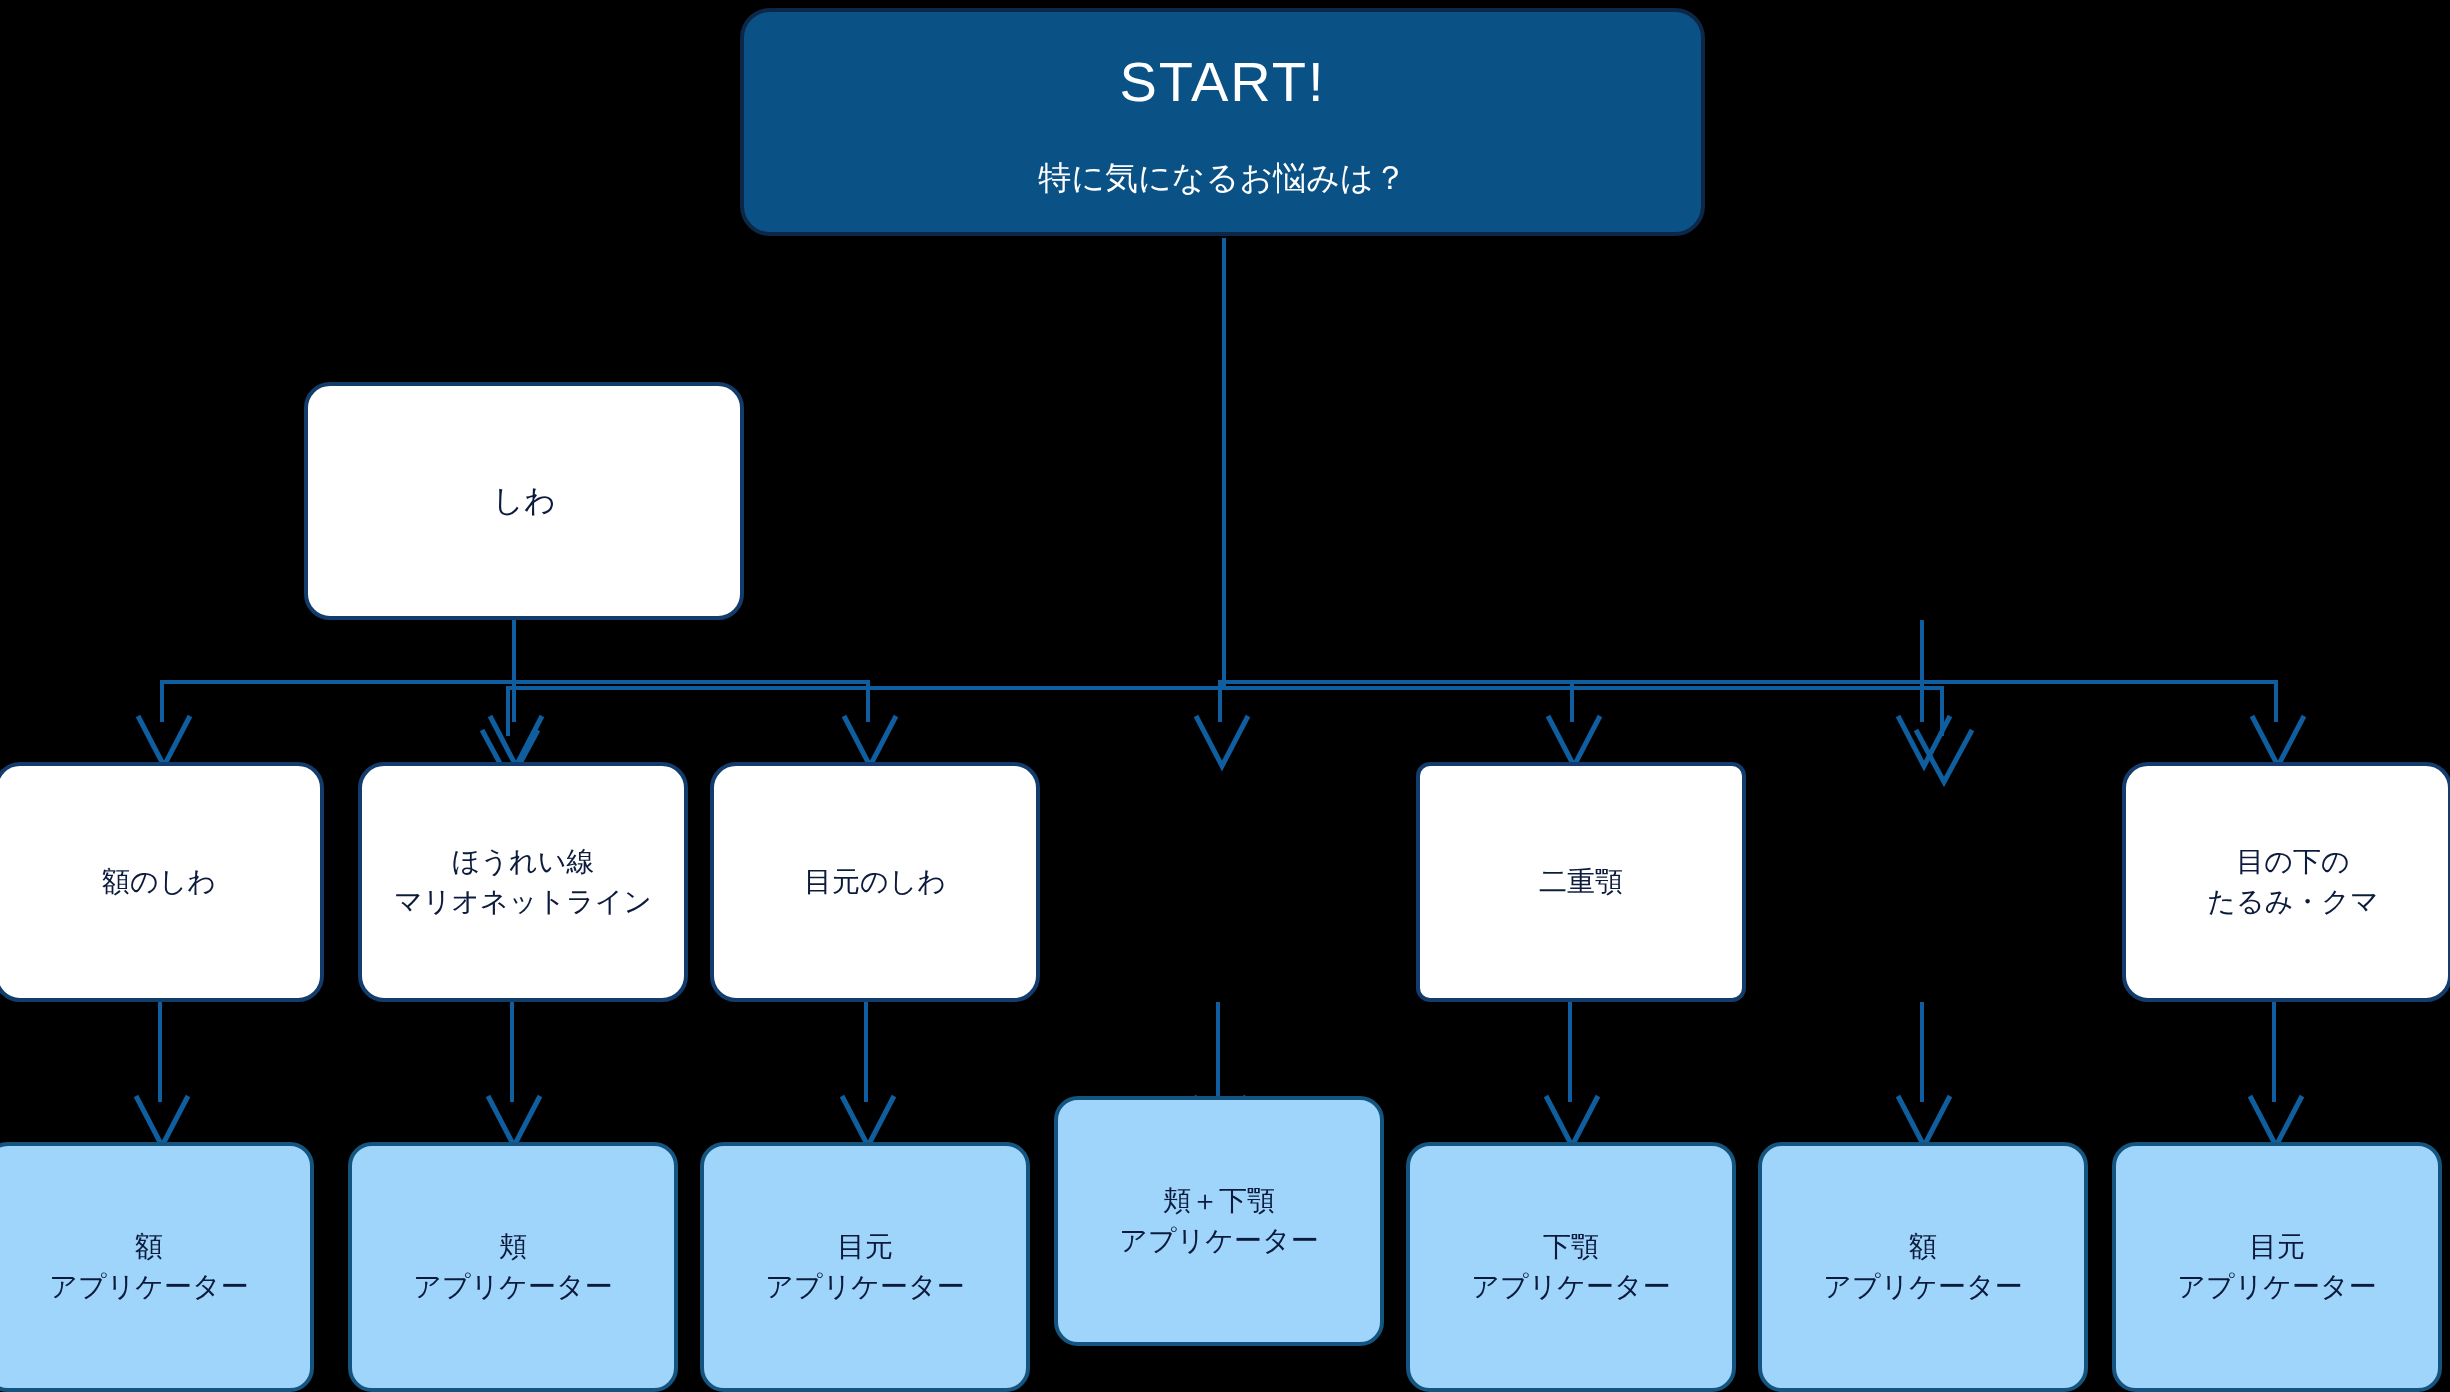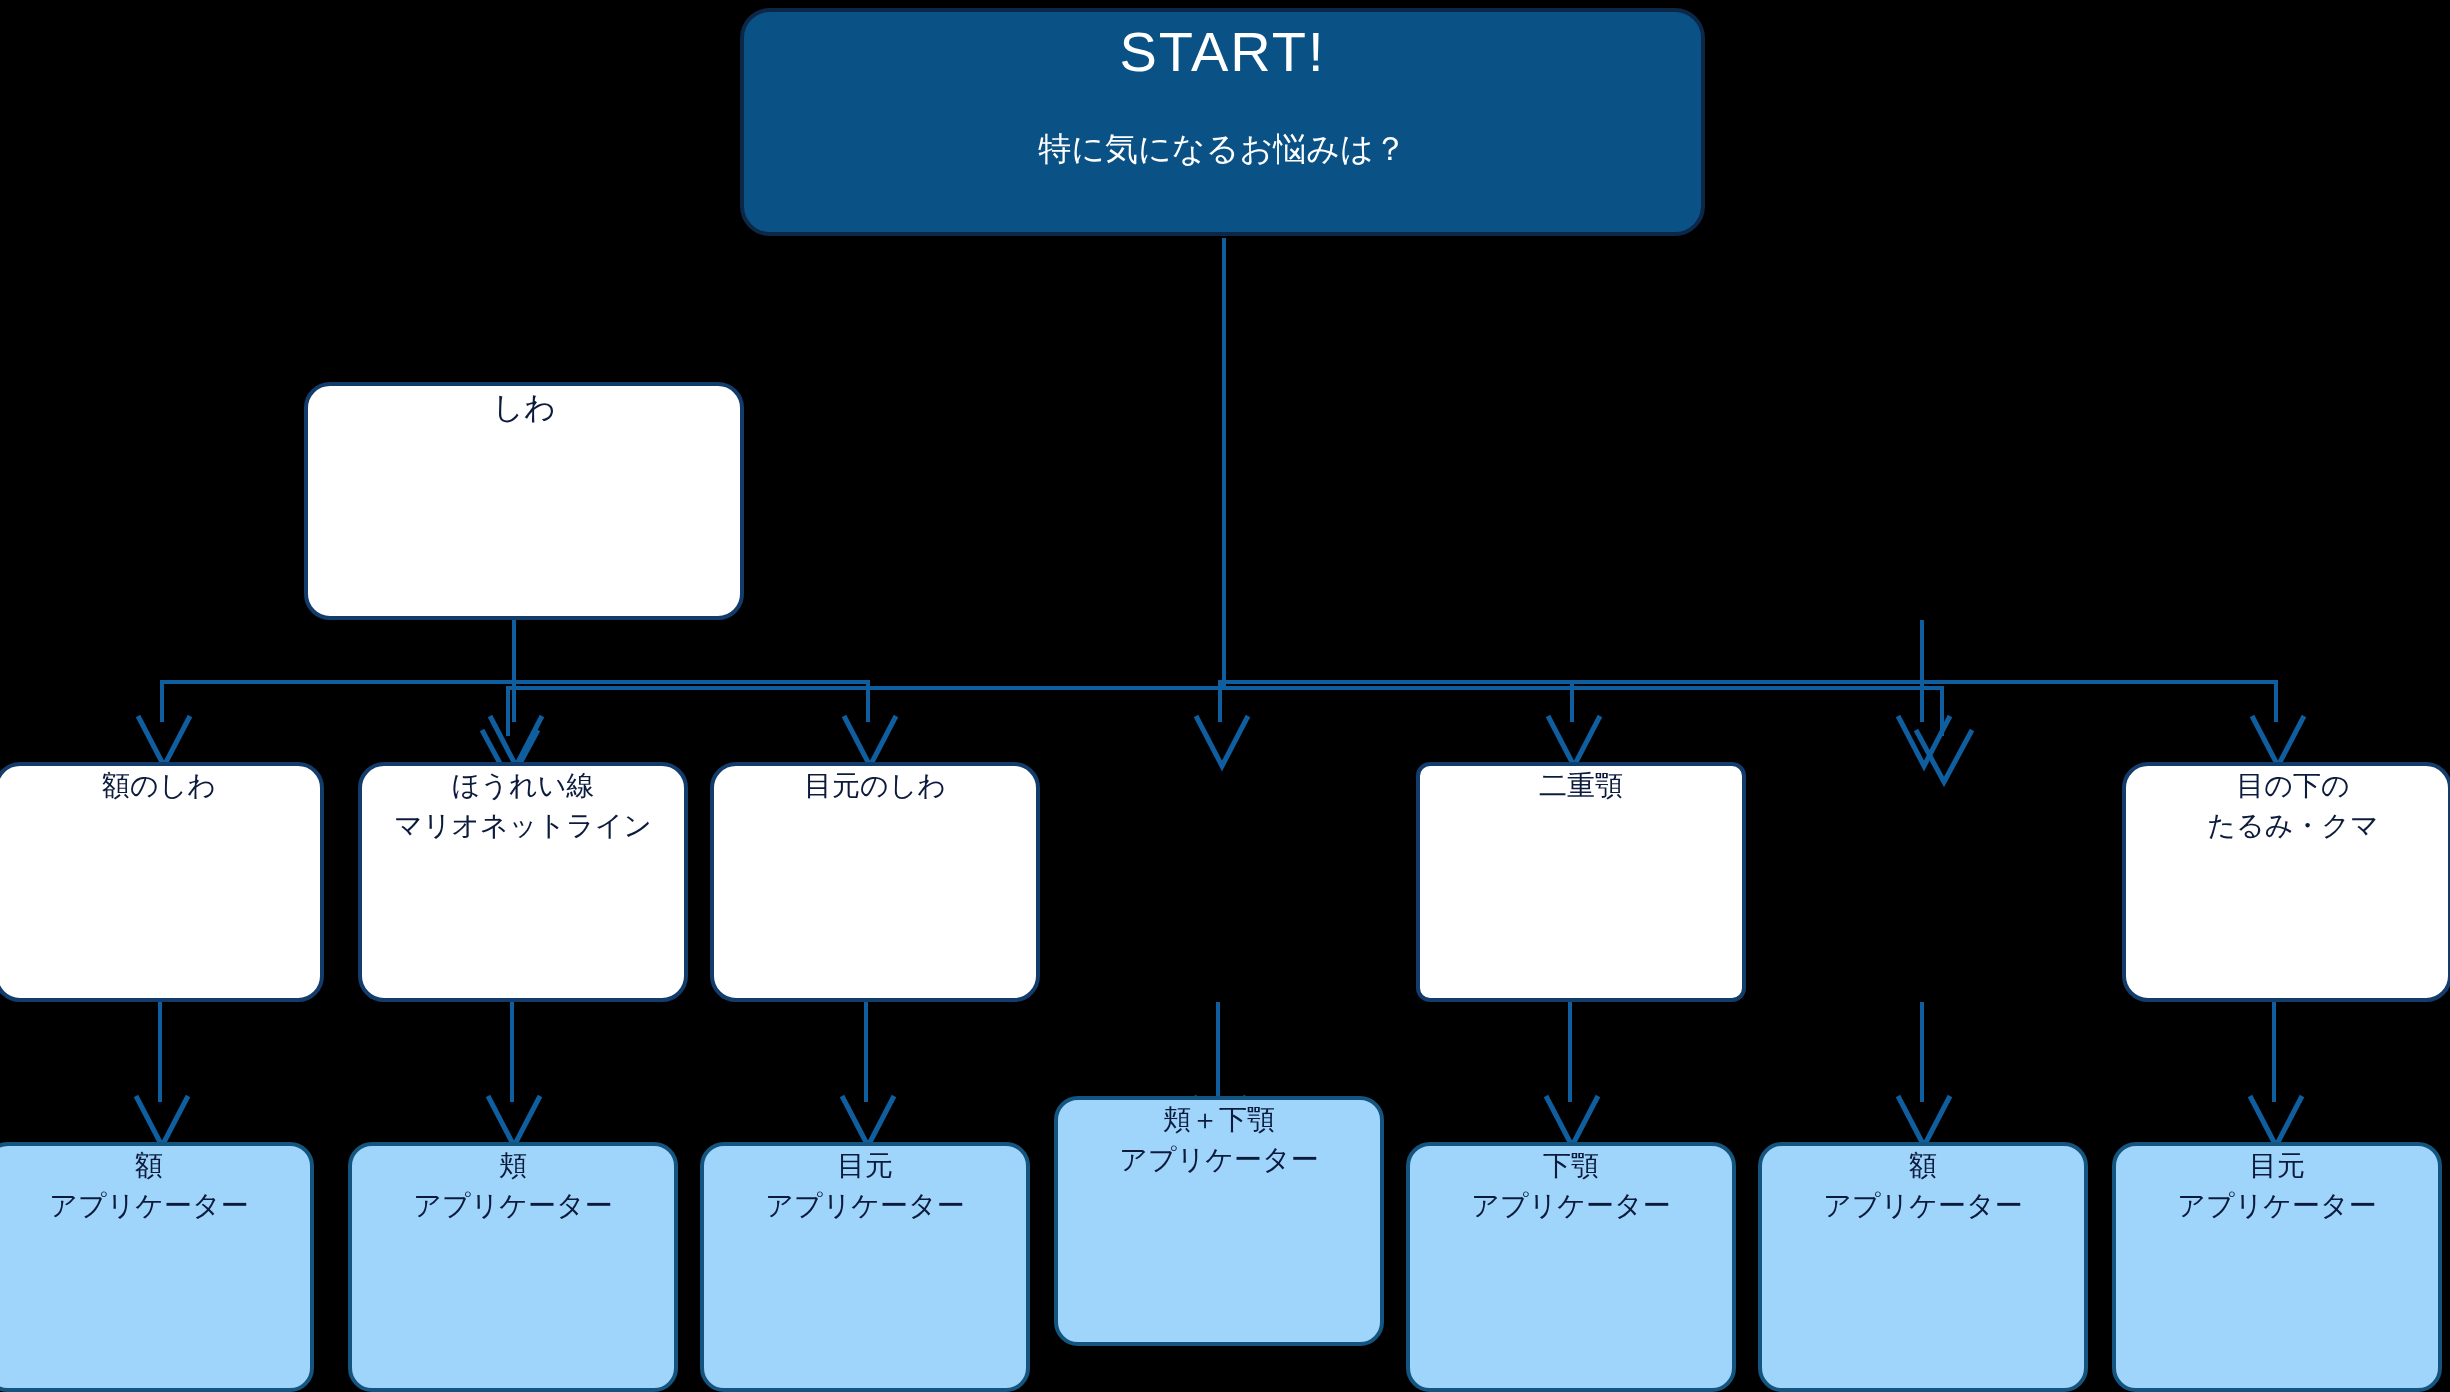--- a/index.html
+++ b/index.html
@@ -9,20 +9,21 @@
     background:#000;
     overflow:hidden;
     font-family:"Liberation Sans","DejaVu Sans",sans-serif;
   }
   .node{
     position:absolute;
     box-sizing:border-box;
     display:flex;
     flex-direction:column;
     align-items:center;
+    justify-content:center;
     text-align:center;
     border-radius:26px;
     line-height:1.42;
   }
   
   .node.shadowed::after{
     content:"";
     position:absolute;
     left:13px;top:13px;
     width:100%;height:100%;

